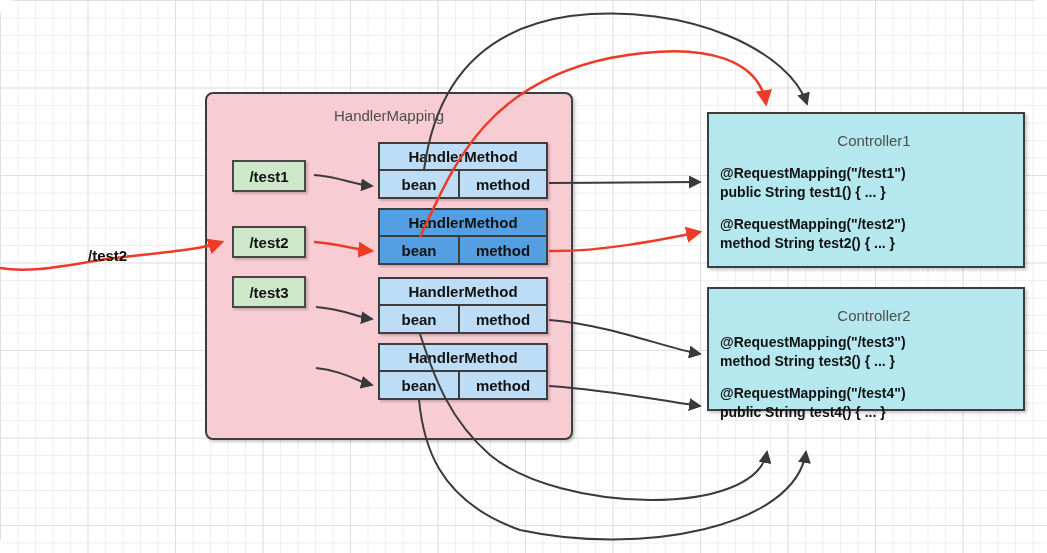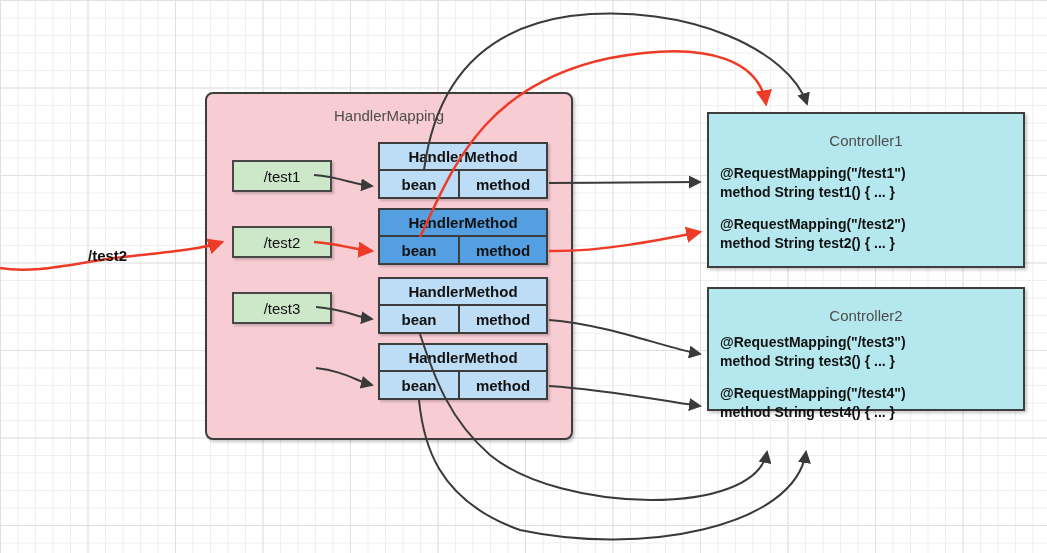--- a/index.html
+++ b/index.html
@@ -4,51 +4,52 @@
 <style>
   html,body{margin:0;padding:0;background:#fff;font-family:"Liberation Sans",sans-serif;}
   .canvas{
     position:relative;width:1047px;height:553px;overflow:hidden;background-color:#ffffff;
     background-image:
       linear-gradient(#e0e0e0 1px, transparent 1px),
       linear-gradient(90deg, #e0e0e0 1px, transparent 1px),
       linear-gradient(#efefef 1px, transparent 1px),
       linear-gradient(90deg, #efefef 1px, transparent 1px);
     background-size:87.5px 87.5px,87.5px 87.5px,17.5px 17.5px,17.5px 17.5px;
+    border-radius:16px;
   }
   .arrow-layer{position:absolute;left:0;top:0;width:1047px;height:553px;z-index:5;pointer-events:none;}
 
   .hm-box{position:absolute;left:205px;top:92px;width:368px;height:348px;box-sizing:border-box;
     background:#f8ccd3;border:2px solid #3d3d3d;border-radius:8px;z-index:1;
     box-shadow:2px 2px 3px rgba(0,0,0,0.22);}
   .hm-title{position:absolute;left:0;top:15px;width:100%;text-align:center;
     font-size:15px;color:#4d4d4d;z-index:2;}
 
-  .route{position:absolute;left:232px;width:100px;height:32px;box-sizing:border-box;z-index:2;
+  .route{position:absolute;left:232px;width:74px;height:32px;box-sizing:border-box;z-index:2;
     background:#cce8c9;border:2px solid #474747;display:flex;align-items:center;justify-content:center;
-    font-size:15px;font-weight:normal;color:#111;box-shadow:2px 2px 2px rgba(0,0,0,0.18);}
-  .route-1{top:160px;}.route-2{top:226px;}.route-3{top:292px;}.route-4{top:352px;}
+    font-size:15px;font-weight:bold;color:#111;box-shadow:2px 2px 2px rgba(0,0,0,0.18);}
+  .route-1{top:160px;}.route-2{top:226px;}.route-3{top:276px;}.route-4{top:352px;}
 
   .hmethod{position:absolute;left:378px;width:170px;height:57px;box-sizing:border-box;z-index:2;
     border:2px solid #3d3d3d;background:#bddcf5;box-shadow:2px 2px 2px rgba(0,0,0,0.18);
     font-weight:bold;color:#111;}
   .hmethod-1{top:142px;}.hmethod-2{top:208px;}.hmethod-3{top:277px;}.hmethod-4{top:343px;}
   .hmethod .hm-head{height:25px;line-height:25px;text-align:center;font-size:15px;
     border-bottom:2px solid #3d3d3d;}
   .hmethod .hm-cells{display:flex;height:26px;}
   .hmethod .cell{display:flex;align-items:center;justify-content:center;font-size:15px;}
   .hmethod .cell-bean{width:78px;border-right:2px solid #3d3d3d;}
   .hmethod .cell-method{flex:1;}
   .hmethod.active{background:#539fe1;}
 
   .controller{position:absolute;left:707px;width:318px;box-sizing:border-box;z-index:2;
     background:#b5e8ee;border:2px solid #3d3d3d;box-shadow:2px 2px 3px rgba(0,0,0,0.22);}
   .controller-1{top:112px;height:156px;}
   .controller-2{top:287px;height:124px;}
-  .ctrl-title{position:absolute;left:0;top:18px;width:100%;text-align:center;font-size:15px;color:#4d4d4d;}
+  .ctrl-title{position:absolute;left:8px;top:18px;width:100%;text-align:center;font-size:15px;color:#4d4d4d;}
   .code-block{position:absolute;left:11px;font-size:14px;font-weight:bold;color:#111;line-height:19px;}
   .controller-1 .code-block-1{top:50px;}
   .controller-1 .code-block-2{top:101px;}
   .controller-2 .code-block-1{top:44px;}
   .controller-2 .code-block-2{top:95px;}
 
   .ext-label{position:absolute;left:88px;top:247px;font-size:15px;font-weight:bold;color:#111;z-index:6;}
 </style>
 </head>
 <body>
@@ -88,36 +89,36 @@
     <div class="hm-cells">
       <div class="cell cell-bean">bean</div>
       <div class="cell cell-method">method</div>
     </div>
   </div>
 
   <div class="controller controller-1">
     <div class="ctrl-title">Controller1</div>
     <div class="code-block code-block-1">
       <div>@RequestMapping("/test1")</div>
-      <div>method String test1() { ... }</div>
+      <div>public String test1() { ... }</div>
     </div>
     <div class="code-block code-block-2">
       <div>@RequestMapping("/test2")</div>
       <div>method String test2() { ... }</div>
     </div>
   </div>
   <div class="controller controller-2">
     <div class="ctrl-title">Controller2</div>
     <div class="code-block code-block-1">
       <div>@RequestMapping("/test3")</div>
       <div>method String test3() { ... }</div>
     </div>
     <div class="code-block code-block-2">
       <div>@RequestMapping("/test4")</div>
-      <div>method String test4() { ... }</div>
+      <div>public String test4() { ... }</div>
     </div>
   </div>
 
   <div class="ext-label">/test2</div>
 
   <svg class="arrow-layer" viewBox="0 0 1047 553" xmlns="http://www.w3.org/2000/svg">
     <defs>
       <marker id="ah-black" viewBox="0 0 10 10" refX="8.5" refY="5" markerWidth="6.5" markerHeight="6.5" orient="auto">
         <path d="M0,0 L10,5 L0,10 z" fill="#3a3a3a"></path>
       </marker>

